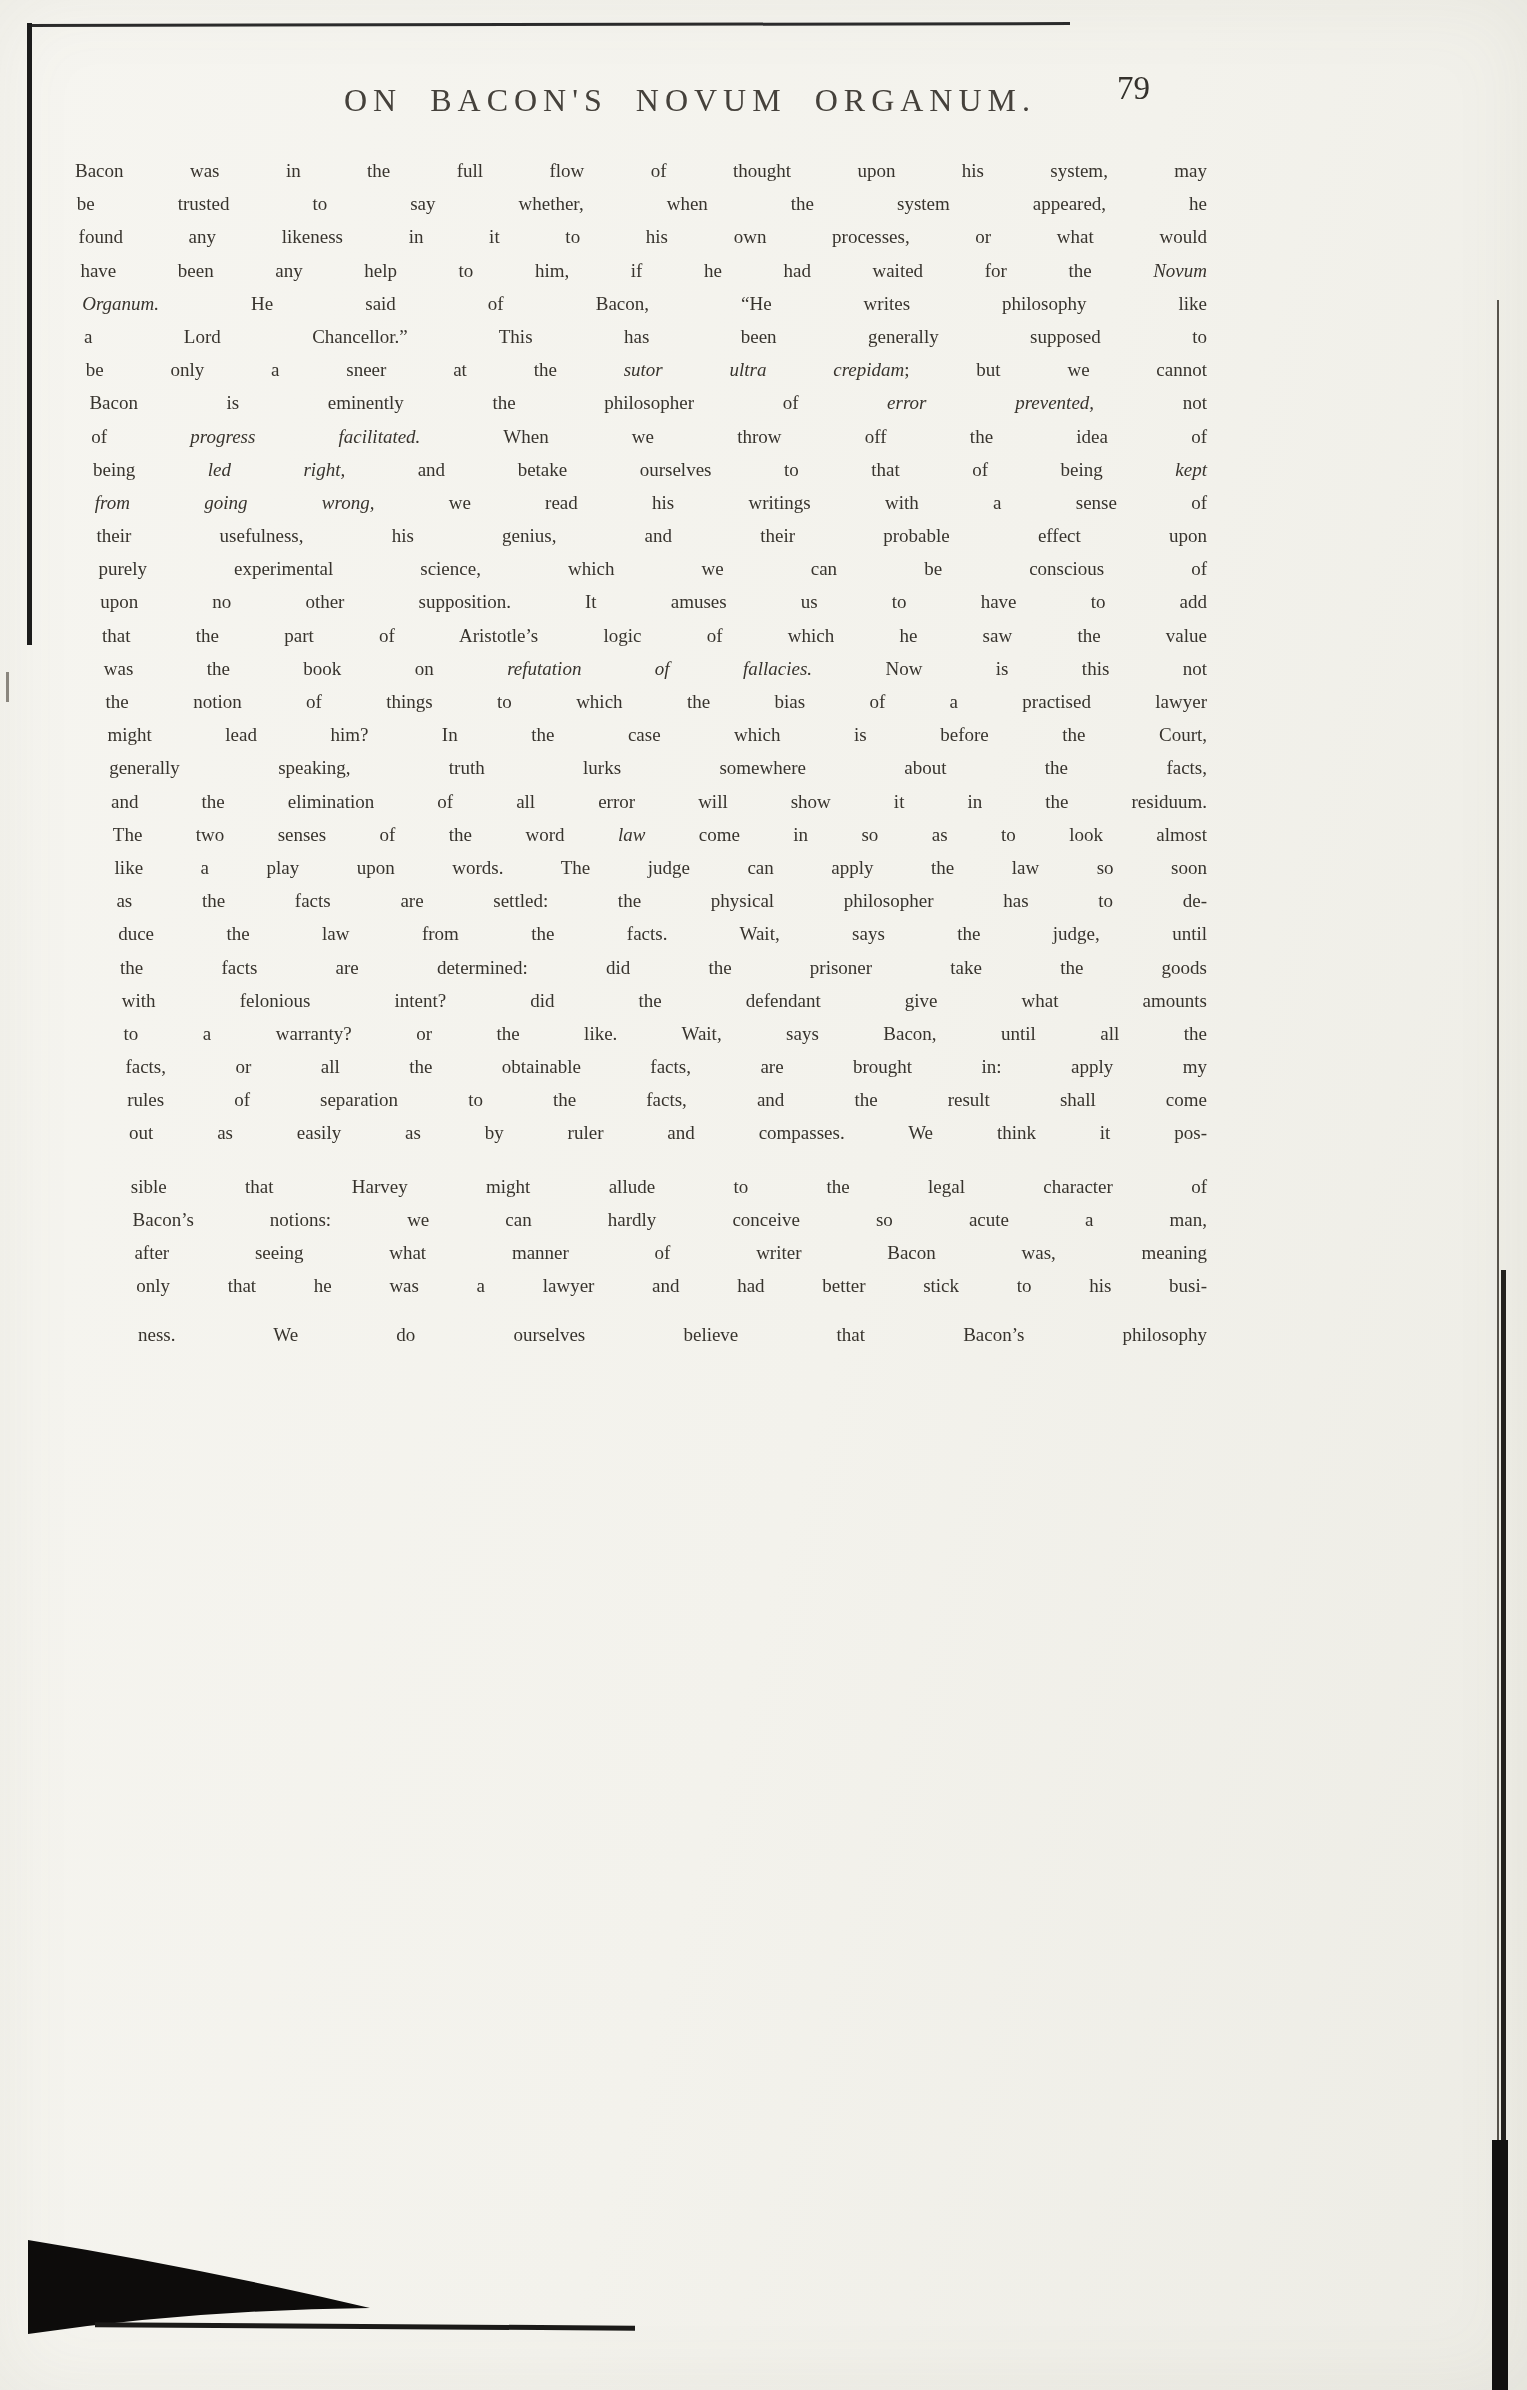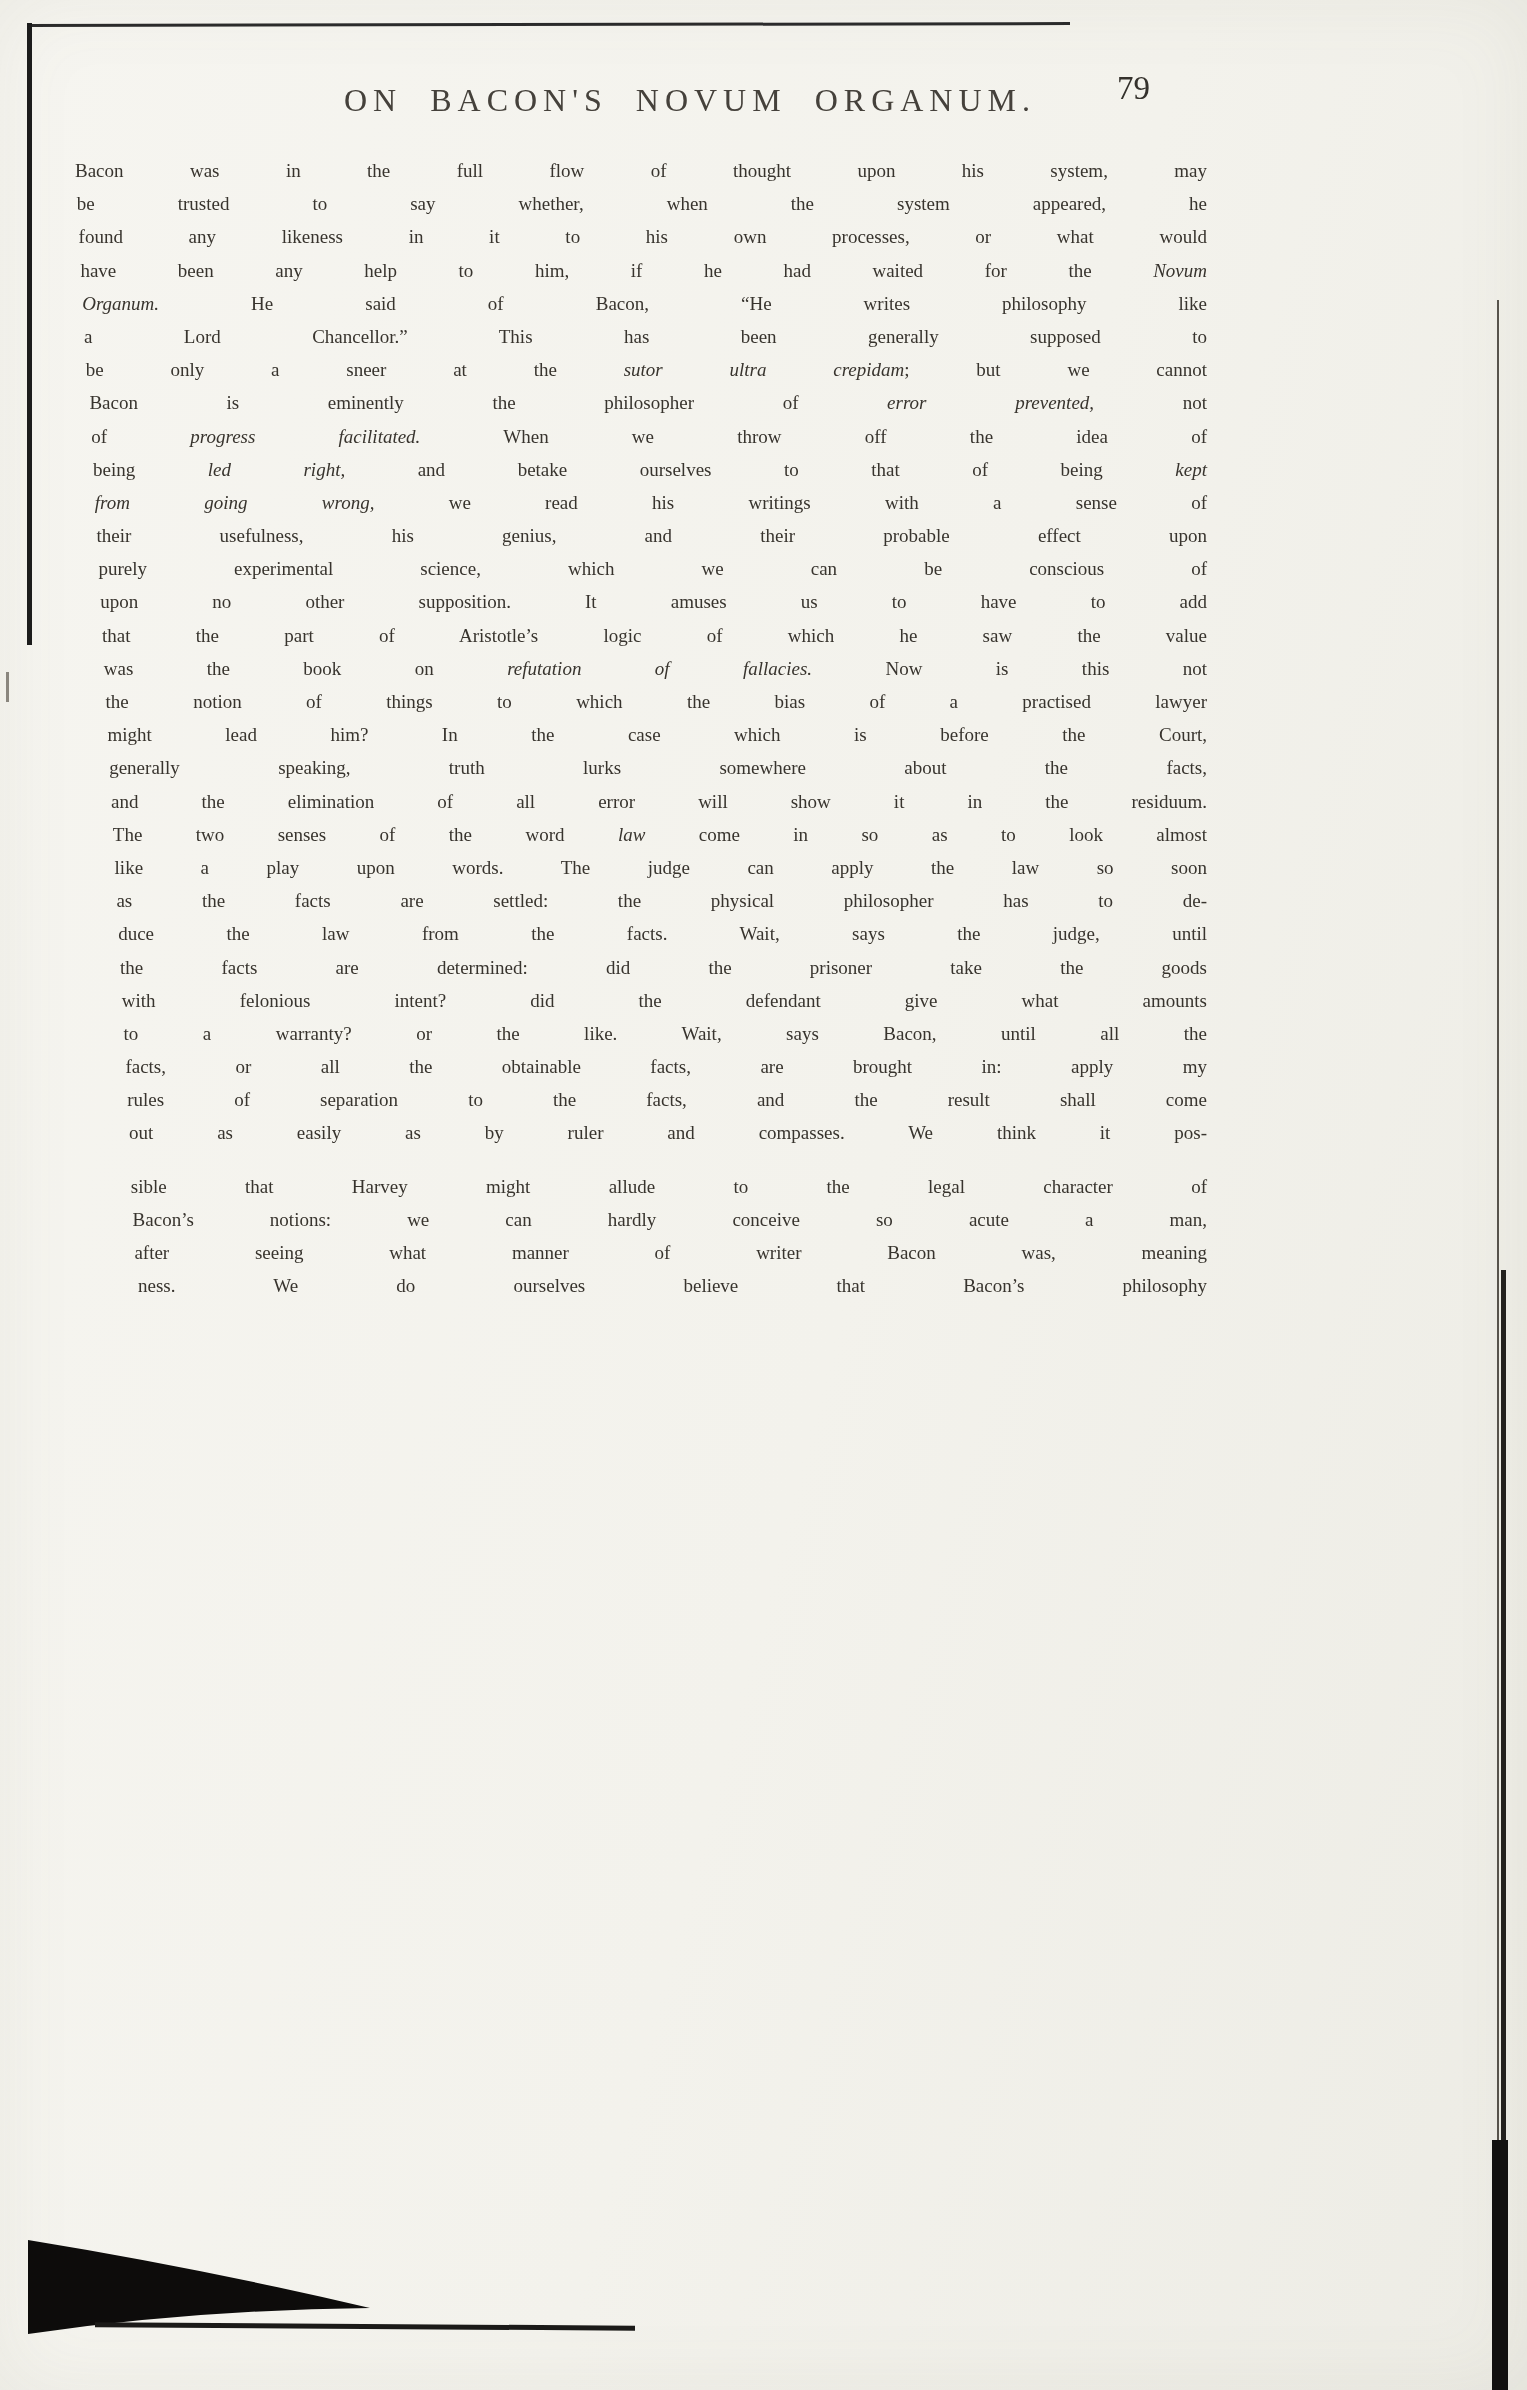--- a/index.html
+++ b/index.html
@@ -103,16 +103,17 @@
       <div class="text-line" style="padding-left: 43.2px;"><span class="">duce the law from the facts. Wait, says the judge, until</span></div>
       <div class="text-line" style="padding-left: 45px;"><span class="">the facts are determined: did the prisoner take the goods</span></div>
       <div class="text-line" style="padding-left: 46.8px;"><span class="">with felonious intent? did the defendant give what amounts</span></div>
       <div class="text-line" style="padding-left: 48.6px;"><span class="">to a warranty? or the like. Wait, says Bacon, until all the</span></div>
       <div class="text-line" style="padding-left: 50.4px;"><span class="">facts, or all the obtainable facts, are brought in: apply my</span></div>
       <div class="text-line" style="padding-left: 52.2px;"><span class="">rules of separation to the facts, and the result shall come</span></div>
       <div class="text-line" style="padding-left: 54px;"><span class="">out as easily as by ruler and compasses. We think it pos-</span></div>
       <div class="text-line" style="padding-left: 55.8px; margin-top: 20px;"><span class="">sible that Harvey might allude to the legal character of</span></div>
       <div class="text-line" style="padding-left: 57.6px;"><span class="">Bacon’s notions: we can hardly conceive so acute a man,</span></div>
       <div class="text-line" style="padding-left: 59.4px;"><span class="">after seeing what manner of writer Bacon was, meaning</span></div>
-      <div class="text-line" style="padding-left: 63px;"><span class="">ness. We do ourselves believe that Bacon’s philosophy</span></div>
+      <div class="text-line" style="padding-left: 61.2px;"><span class="">only that he was a lawyer and had better stick to his busi-</span></div>
+      <div class="text-line" style="padding-left: 63px; margin-top: 16px;"><span class="">ness. We do ourselves believe that Bacon’s philosophy</span></div>
     </div>
 
 </div>
 
 </body></html>

